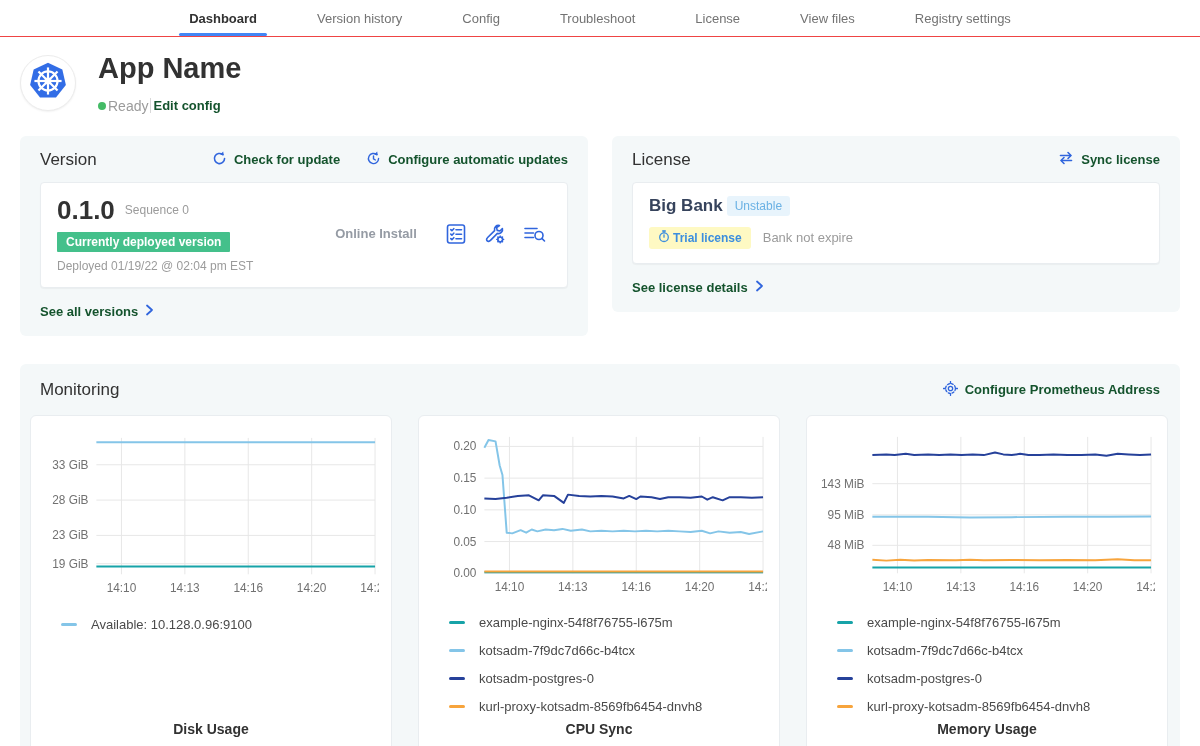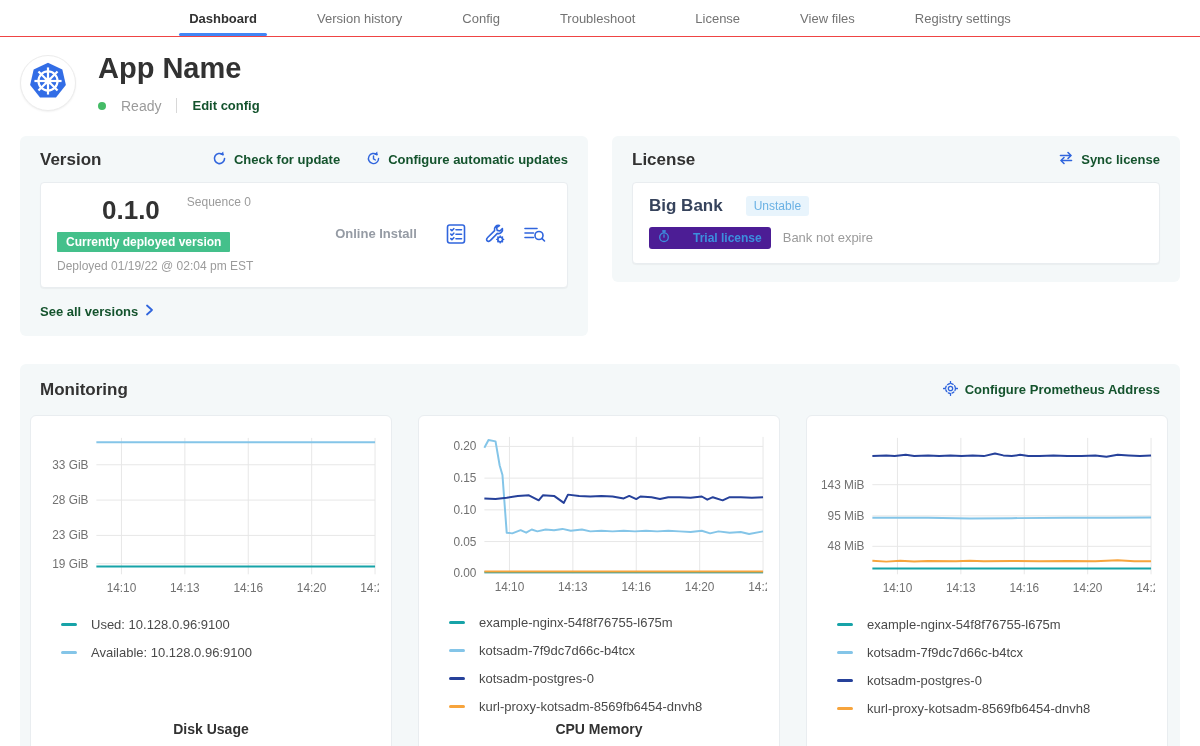--- a/index.html
+++ b/index.html
@@ -24,63 +24,63 @@
     height:3px; background:#4286f5; border-radius:2px;
   }
   
   .app-header { display:flex; align-items:center; gap:22px; padding:16px 20px 14px; }
   .app-icon {
     width:56px; height:56px; border-radius:50%; background:#fff;
     border:1px solid #ececec; box-shadow:0 1px 2px rgba(0,0,0,.06);
     display:flex; align-items:center; justify-content:center;
   }
   .app-title { font-size:29px; font-weight:bold; line-height:1.1; }
-  .app-status-row { display:flex; align-items:center; gap:15px; margin-top:13px; }
+  .app-status-row { display:flex; align-items:center; gap:2px; margin-top:13px; }
   .status-dot { width:8px; height:8px; border-radius:50%; background:#44bb66; }
   .status-text { font-size:14px; color:#9b9b9b; }
   .vdivider { width:1px; height:15px; background:#d8d8d8; }
   .link {
     color:#14532d; font-weight:bold; font-size:13px; cursor:pointer;
     display:inline-flex; align-items:center; gap:7px; white-space:nowrap;
   }
   .link svg { flex:0 0 auto; }
   
   .cards-row { display:flex; gap:24px; margin:8px 20px 0; align-items:flex-start; }
   .panel { background:#f4f8f9; border-radius:6px; flex:1; padding:14px 20px 16px; }
   .panel-header { display:flex; justify-content:space-between; align-items:center; margin-bottom:12px; }
-  .panel-title { font-size:17px; font-weight:bold; }
+  .panel-title { font-size:17px; font-weight:normal; }
   .panel-actions { display:flex; gap:26px; align-items:center; }
   .inner-card {
     background:#fff; border:1px solid #e9edf0; border-radius:4px;
     box-shadow:0 1px 1px rgba(0,0,0,.04);
   }
   
   .version-body { padding:12px 16px 14px; display:flex; align-items:center; }
   .v-left { min-width:250px; }
-  .v-row1 { display:flex; align-items:flex-start; gap:27px;margin-left:45px; }
+  .v-row1 { display:flex; align-items:center; gap:10px; }
   .v-number { font-size:26px; font-weight:bold; }
   .v-seq { font-size:12px; color:#9b9b9b; }
   .badge-green {
     display:inline-block; background:#44c08b; color:#fff; font-size:12px;
     font-weight:bold; padding:3px 9px; border-radius:1px; margin:6px 0 7px;
   }
   .v-deployed { font-size:12px; color:#9b9b9b; }
   .v-middle { flex:1; text-align:center; color:#959ba4; font-weight:bold; font-size:13px; }
   .v-icons { display:flex; gap:17px; align-items:center; padding-right:4px; }
   .icon-btn { cursor:pointer; display:flex; }
   .panel-footer { margin-top:14px; }
   
   .license-body { padding:13px 16px 14px; }
-  .lic-row1 { display:flex; align-items:center; gap:23px; }
+  .lic-row1 { display:flex; align-items:center; gap:4px; }
   .lic-name { font-size:17px; font-weight:bold; color:#36435c; }
   .badge-sky { background:#e8f4fc; color:#6ab1e4; font-size:12px; padding:3px 8px; border-radius:3px; }
   .lic-row2 { display:flex; align-items:center; gap:12px; margin-top:11px; }
   .badge-trial {
-    background:#4c1d95; color:#3c8ede; font-size:12px; font-weight:bold;
-    padding:3px 9px; border-radius:3px; display:inline-flex; gap:23px; align-items:center;
+    background:#fef9c3; color:#3c8ede; font-size:12px; font-weight:bold;
+    padding:3px 9px; border-radius:3px; display:inline-flex; gap:3px; align-items:center;
   }
   .lic-expiry { font-size:13px; color:#9b9b9b; }
   
   .monitoring { background:#f4f8f9; border-radius:6px; margin:28px 20px 11px; padding:16px 10px 10px; }
   .mon-header { display:flex; justify-content:space-between; align-items:center; padding:0 10px 15px; }
   .charts-row { display:flex; gap:26px; }
   .chart-card {
     background:#fff; border:1px solid #e9edf0; border-radius:6px;
     width:362px; height:343px; padding:13px 12px 18px;
     display:flex; flex-direction:column;
@@ -255,20 +255,30 @@
                 <line x1="4.6" y1="1" x2="7.4" y2="1"></line>
               <path d="M6 7.2V4.8"></path>
             </svg>
           </span>
           <span>Trial license</span>
         </span>
         <span class="lic-expiry">Bank not expire</span>
       </div>
     </div>
 
+    <div class="panel-footer">
+      <a class="link">
+        <span>See license details</span>
+        <span>
+          <svg width="9" height="12" viewBox="0 0 9 12">
+              <polyline points="2,1.5 7,6 2,10.5" fill="none" stroke="#3065dd" stroke-width="1.8" stroke-linecap="round" stroke-linejoin="round"></polyline>
+            </svg>
+        </span>
+      </a>
+    </div>
   </section>
 </div>
 
 <section class="monitoring">
   <div class="mon-header">
     <span class="panel-title">Monitoring</span>
     <a class="link">
       <span>
         <svg width="15" height="15" viewBox="0 0 16 16" fill="none" stroke="#3065dd" stroke-width="1.4" stroke-linecap="round">
           <circle cx="8" cy="8" r="2.3"></circle>
@@ -301,24 +311,20 @@
           <line x1="207.69" y1="8" x2="207.69" y2="146" stroke="#e7e7e7" stroke-width="1"></line>
           <text x="207.69" y="164" text-anchor="middle" font-size="12" fill="#717171">14:16</text>
           <line x1="271.845" y1="8" x2="271.845" y2="146" stroke="#e7e7e7" stroke-width="1"></line>
           <text x="271.845" y="164" text-anchor="middle" font-size="12" fill="#717171">14:20</text>
           <line x1="336" y1="8" x2="336" y2="146" stroke="#e7e7e7" stroke-width="1"></line>
           <text x="336" y="164" text-anchor="middle" font-size="12" fill="#717171">14:23</text>
           <polyline points="54.0,138.1 195.0,138.1 336.0,138.1" fill="none" stroke="#17a3a8" stroke-width="2" stroke-linejoin="round"></polyline>
           <polyline points="54.0,12.3 195.0,12.3 336.0,12.3" fill="none" stroke="#84c5e8" stroke-width="2" stroke-linejoin="round"></polyline>
         </svg>
       <div class="legend">
-          <div class="legend-item">
-            <span class="swatch" style="background: rgb(23, 163, 168);"></span>
-            <span>Used: 10.128.0.96:9100</span>
-          </div>
           <div class="legend-item">
             <span class="swatch" style="background: rgb(132, 197, 232);"></span>
             <span>Available: 10.128.0.96:9100</span>
           </div>
         </div>
       <div class="chart-title">Disk Usage</div>
     </div>
     <div class="chart-card">
       <svg class="plot" width="336" height="170" viewBox="0 0 340 170">
           <line x1="54" y1="17.62790697674418" x2="336" y2="17.62790697674418" stroke="#e7e7e7" stroke-width="1"></line>
@@ -357,21 +363,21 @@
           </div>
           <div class="legend-item">
             <span class="swatch" style="background: rgb(38, 65, 154);"></span>
             <span>kotsadm-postgres-0</span>
           </div>
           <div class="legend-item">
             <span class="swatch" style="background: rgb(247, 164, 60);"></span>
             <span>kurl-proxy-kotsadm-8569fb6454-dnvh8</span>
           </div>
         </div>
-      <div class="chart-title">CPU Memory</div>
+      <div class="chart-title">CPU Sync</div>
     </div>
     <div class="chart-card">
       <svg class="plot" width="336" height="170" viewBox="0 0 340 170">
           <line x1="54" y1="55.31428571428572" x2="336" y2="55.31428571428572" stroke="#e7e7e7" stroke-width="1"></line>
           <text x="46" y="59.31428571428572" text-anchor="end" font-size="12" fill="#717171">143 MiB</text>
           <line x1="54" y1="86.85714285714285" x2="336" y2="86.85714285714285" stroke="#e7e7e7" stroke-width="1"></line>
           <text x="46" y="90.85714285714285" text-anchor="end" font-size="12" fill="#717171">95 MiB</text>
           <line x1="54" y1="117.74285714285713" x2="336" y2="117.74285714285713" stroke="#e7e7e7" stroke-width="1"></line>
           <text x="46" y="121.74285714285713" text-anchor="end" font-size="12" fill="#717171">48 MiB</text>
           <line x1="79.38" y1="8" x2="79.38" y2="146" stroke="#e7e7e7" stroke-width="1"></line>
@@ -400,15 +406,16 @@
           </div>
           <div class="legend-item">
             <span class="swatch" style="background: rgb(38, 65, 154);"></span>
             <span>kotsadm-postgres-0</span>
           </div>
           <div class="legend-item">
             <span class="swatch" style="background: rgb(247, 164, 60);"></span>
             <span>kurl-proxy-kotsadm-8569fb6454-dnvh8</span>
           </div>
         </div>
+      <div class="chart-title">Memory Usage</div>
     </div>
   </div>
 </section>
 
 </body></html>

